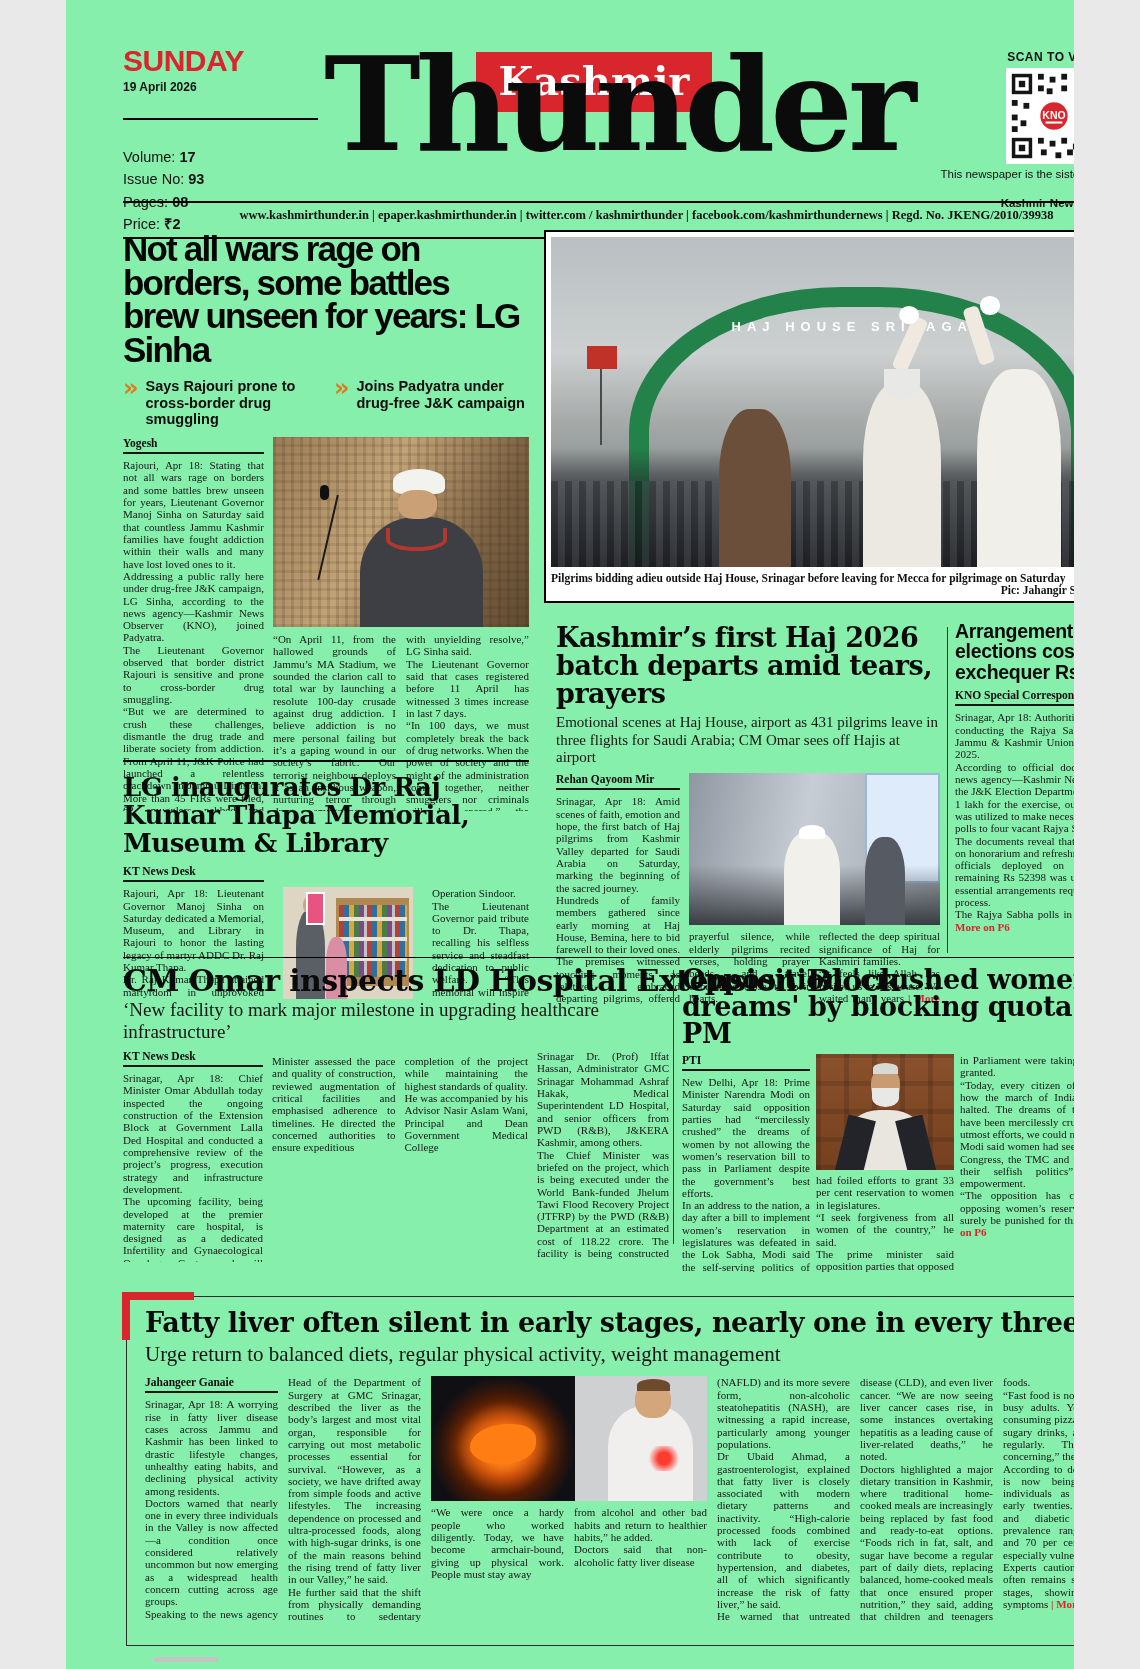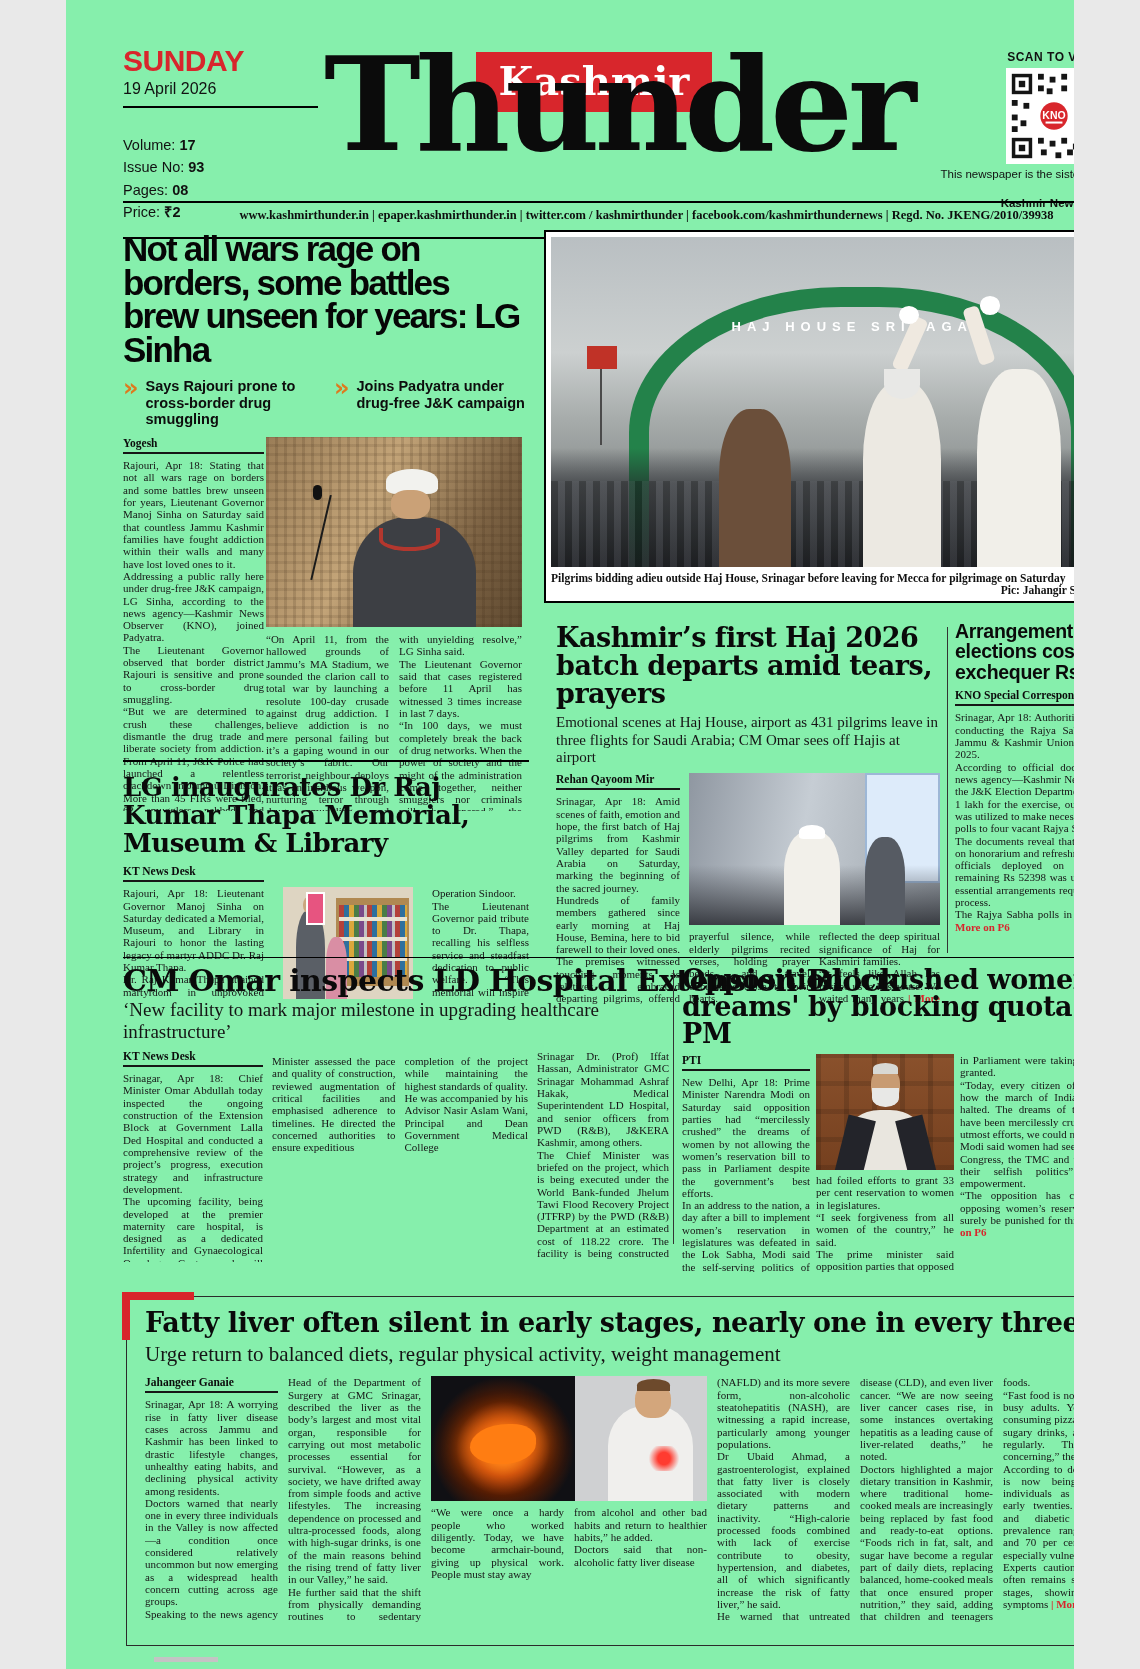--- a/index.html
+++ b/index.html
@@ -3,21 +3,21 @@
 <meta charset="utf-8">
 <style>
   * { margin:0; padding:0; box-sizing:border-box; }
   body { background:#e9e9e9; font-family:"Liberation Serif",serif; }
   .page { position:relative; width:1008px; height:1669px; margin:0 auto; background:#86efac; overflow:hidden; color:#131313; }
   .abs { position:absolute; }
   .sans { font-family:"Liberation Sans",sans-serif; }
 
   
   .sunday { font-size:30px; font-weight:800; letter-spacing:-.5px; color:var(--red,#d8262c); }
-  .dateline { font-size:16px; margin-top:2px; padding-bottom:8px; border-bottom:2px solid #000; color:#111; }
+  .dateline { font-size:12px; margin-top:2px; padding-bottom:24px; border-bottom:2px solid #000; color:#111;font-weight:bold; }
   .meta { margin-top:26px; font-size:14.5px; line-height:1.55; color:#111; }
   .masthead { height:155px; }
   .brand-sub { position:absolute; left:152px; top:6px; width:236px; height:60px; background:var(--red,#d8262c);
                color:#fff; font-family:"DejaVu Serif",serif; font-weight:bold; font-size:40px; text-align:center; line-height:58px; z-index:1; }
   .brand-main { position:absolute; left:0; top:-16px; width:100%; text-align:center; font-family:"DejaVu Serif",serif;
                 font-weight:bold; font-size:130px; letter-spacing:-5px; line-height:1.15; color:#0b0b0b; z-index:2; }
   .hdr-right { text-align:center; }
   .scan { font-size:12px; font-weight:bold; letter-spacing:.5px; color:#111; }
   .qr { width:96px; height:96px; margin:4px auto 0; display:block; }
   .qr-kno { fill:var(--red,#d8262c); }
@@ -215,21 +215,21 @@
     <div class="bullets">
       <div class="bullet">
         <span class="chev"></span>
         <span class="bullet-text">Says Rajouri prone to cross-border drug smuggling</span>
       </div>
       <div class="bullet">
         <span class="chev"></span>
         <span class="bullet-text">Joins Padyatra under drug-free J&amp;K campaign</span>
       </div>
     </div>
-    <div style="display:flex;gap:2px;margin-top:10px;height:374px">
+    <div style="display:flex;gap:9px;margin-top:10px;height:374px">
       <div class="col" style="width:141px">
         <div class="byline">Yogesh</div>
         <p class="bt"><span>Rajouri, Apr 18: Stating that not all wars rage on borders and some battles brew unseen for years, Lieutenant Governor Manoj Sinha on Saturday said that countless Jammu Kashmir families have fought addiction within their walls and many have lost loved ones to it.
 Addressing a public rally here under drug-free J&amp;K campaign, LG Sinha, according to the news agency—Kashmir News Observer (KNO), joined Padyatra.
 The Lieutenant Governor observed that border district Rajouri is sensitive and prone to cross-border drug smuggling.
 “But we are determined to crush these challenges, dismantle the drug trade and liberate society from addiction. From April 11, J&amp;K Police had launched a relentless crackdown in Jammu Division. More than 45 FIRs were filed, 63 smugglers nabbed and massive drug hauls seized between the 11th and 15th. Regular Checks are now covering schools, pharmacies, drug agencies and this drive will continue relentlessly,” the Lieutenant Governor said.</span></p>
       </div>
       <div style="width:256px;display:flex;flex-direction:column">
         <div class="photo lead-photo" style="height:190px">
           <div class="tex"></div>

